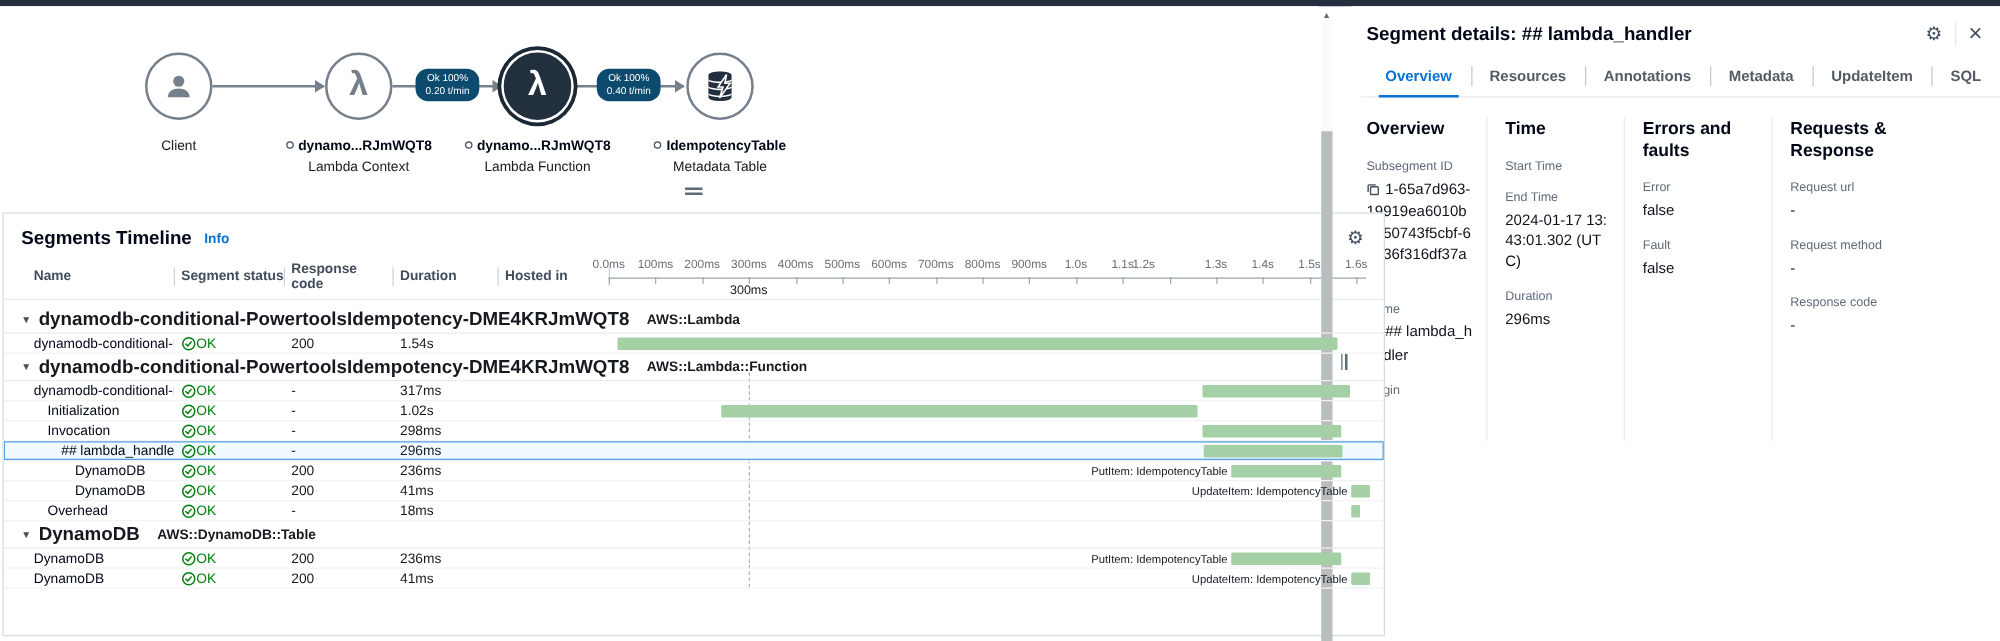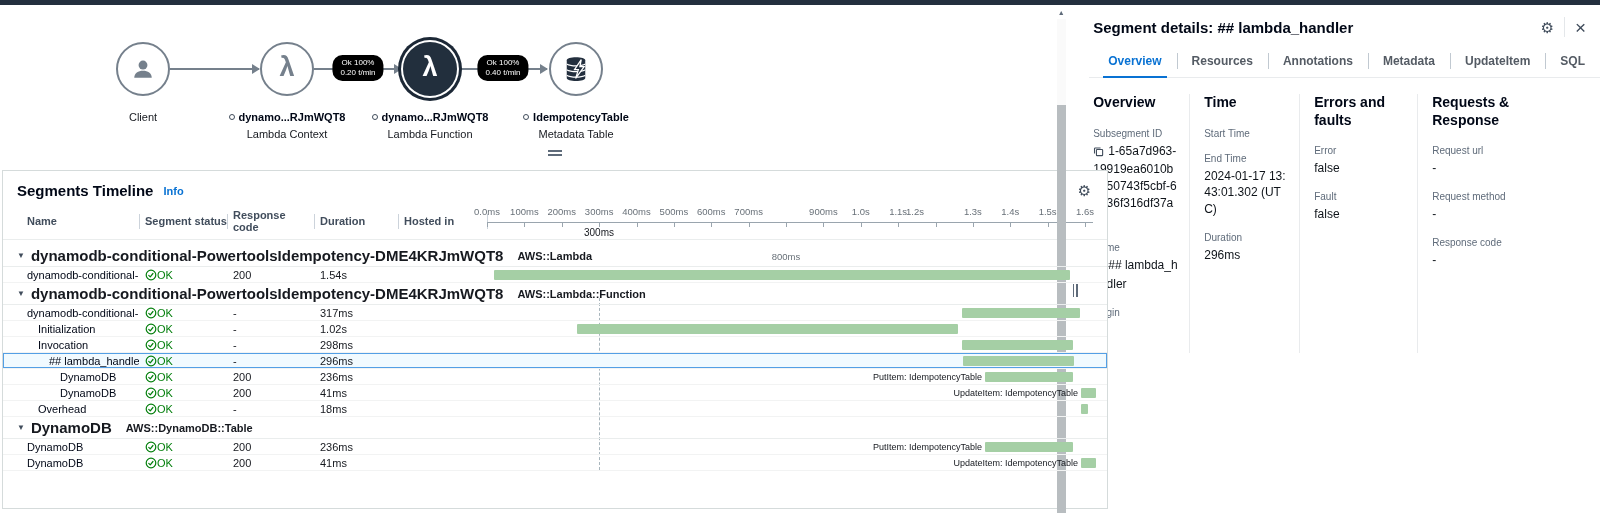--- a/index.html
+++ b/index.html
@@ -9,21 +9,21 @@
   .root { display: flex; height: 508px; }
 
   
   .left { width: 1136px; position: relative; background: #fff; }
 
   
   .map { position: absolute; top: 0; left: 0; width: 1110px; height: 160px; }
   .edge { position: absolute; top: 63px; height: 2px; background: #75808c; }
   .edge::after { content:''; position:absolute; right:-1px; top:-4px;
     border-left:8px solid #75808c; border-top:5px solid transparent; border-bottom:5px solid transparent; }
-  .badge { position:absolute; top:63px; transform:translate(-50%,-50%); background:#000000; color:#fff;
+  .badge { position:absolute; top:63px; transform:translate(-50%,-50%); background:#0c4a6e; color:#fff;
     font-size:8px; line-height:1.25; padding:3px 8px; border-radius:10px; text-align:center; white-space:nowrap; z-index:2; }
   .badge span { display:block; }
   .node-wrap { position:absolute; width:180px; transform:translateX(-50%); text-align:center; }
   .node { width:54px; height:54px; border-radius:50%; border:2px solid #75808c; background:#fff;
     display:flex; align-items:center; justify-content:center; margin:0 auto; position:relative; z-index:1; }
   .node.dark { background:#222f3d; border-color:#222f3d; }
   .node.selected { box-shadow: 0 0 0 2px #fff, 0 0 0 5px #1c2836; }
   .lam { font-size:27px; font-weight:700; color:#75808c; line-height:1; padding-bottom:3px; }
   .node.dark .lam { color:#fff; }
   .nlabel { margin-top:9px; line-height:1.35; }
@@ -211,21 +211,21 @@
             <span class="axis-label" style="left: 112.125px;">300ms</span>
             <div class="axis-tick" style="left: 112.125px;"></div>
             <span class="axis-label" style="left: 149.5px;">400ms</span>
             <div class="axis-tick" style="left: 149.5px;"></div>
             <span class="axis-label" style="left: 186.875px;">500ms</span>
             <div class="axis-tick" style="left: 186.875px;"></div>
             <span class="axis-label" style="left: 224.25px;">600ms</span>
             <div class="axis-tick" style="left: 224.25px;"></div>
             <span class="axis-label" style="left: 261.625px;">700ms</span>
             <div class="axis-tick" style="left: 261.625px;"></div>
-            <span class="axis-label" style="left: 299px; margin-top: 45px;">800ms</span>
+            <span class="axis-label" style="left: 299px;">800ms</span>
             <div class="axis-tick" style="left: 299px;"></div>
             <span class="axis-label" style="left: 336.375px;">900ms</span>
             <div class="axis-tick" style="left: 336.375px;"></div>
             <span class="axis-label" style="left: 373.75px;">1.0s</span>
             <div class="axis-tick" style="left: 373.75px;"></div>
             <span class="axis-label" style="left: 411.125px;">1.1s</span>
             <div class="axis-tick" style="left: 411.125px;"></div>
             <span class="axis-label" style="left: 428px;">1.2s</span>
             <div class="axis-tick" style="left: 448.5px;"></div>
             <span class="axis-label" style="left: 485.875px;">1.3s</span>

